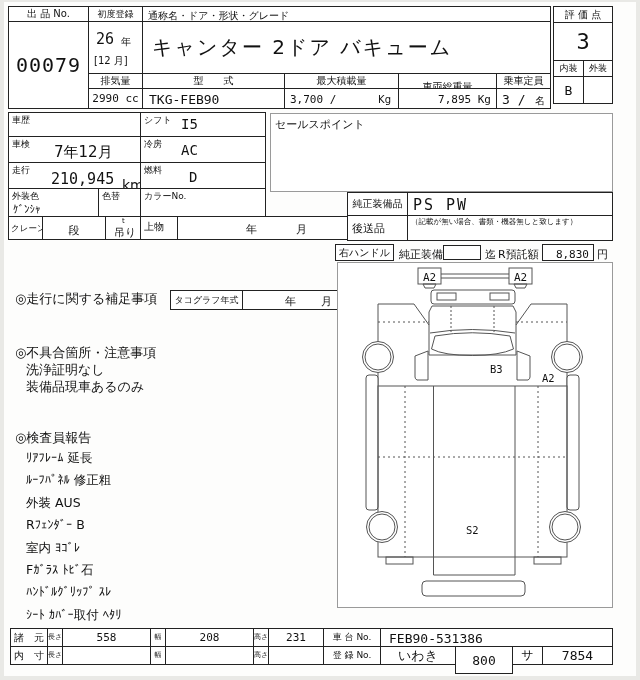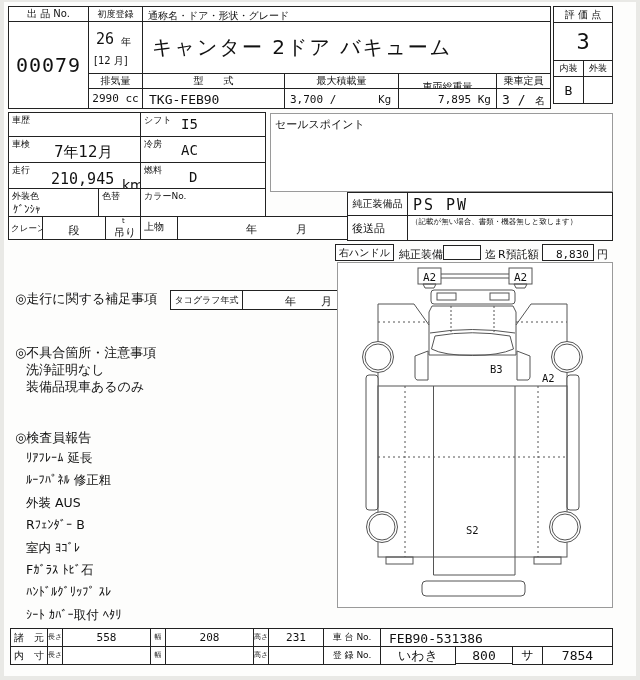--- a/index.html
+++ b/index.html
@@ -323,21 +323,21 @@
   </div>
   <div class="box" style="left:268px;top:646px;width:56px;height:19px">
     <div class="cc mono" style="font-size:11px"></div>
   </div>
   <div class="box" style="left:323px;top:646px;width:58px;height:19px">
     <div class="cc" style="font-size:9px">登 録 No.</div>
   </div>
   <div class="box" style="left:380px;top:646px;width:76px;height:19px">
     <div class="cc" style="font-size:13px">いわき</div>
   </div>
-  <div class="box" style="left:455px;top:646px;width:58px;height:18px">
+  <div class="box" style="left:455px;top:646px;width:58px;height:28px">
     <div class="cc mono" style="font-size:13px">800</div>
   </div>
   <div class="box" style="left:512px;top:646px;width:31px;height:19px">
     <div class="cc" style="font-size:12px">サ</div>
   </div>
   <div class="box" style="left:542px;top:646px;width:71px;height:19px">
     <div class="cc mono" style="font-size:13px">7854</div>
   </div>
 </div>
 

